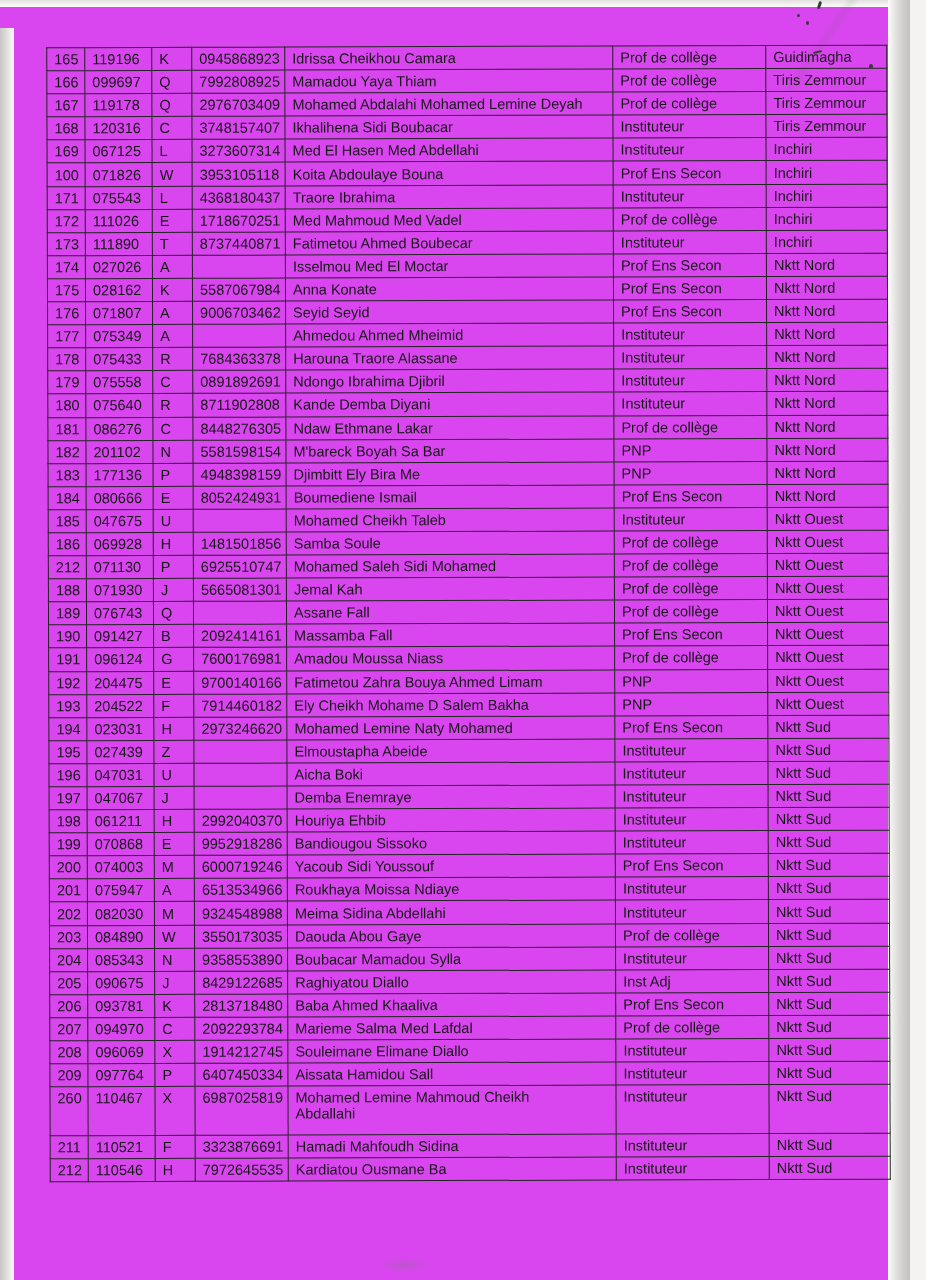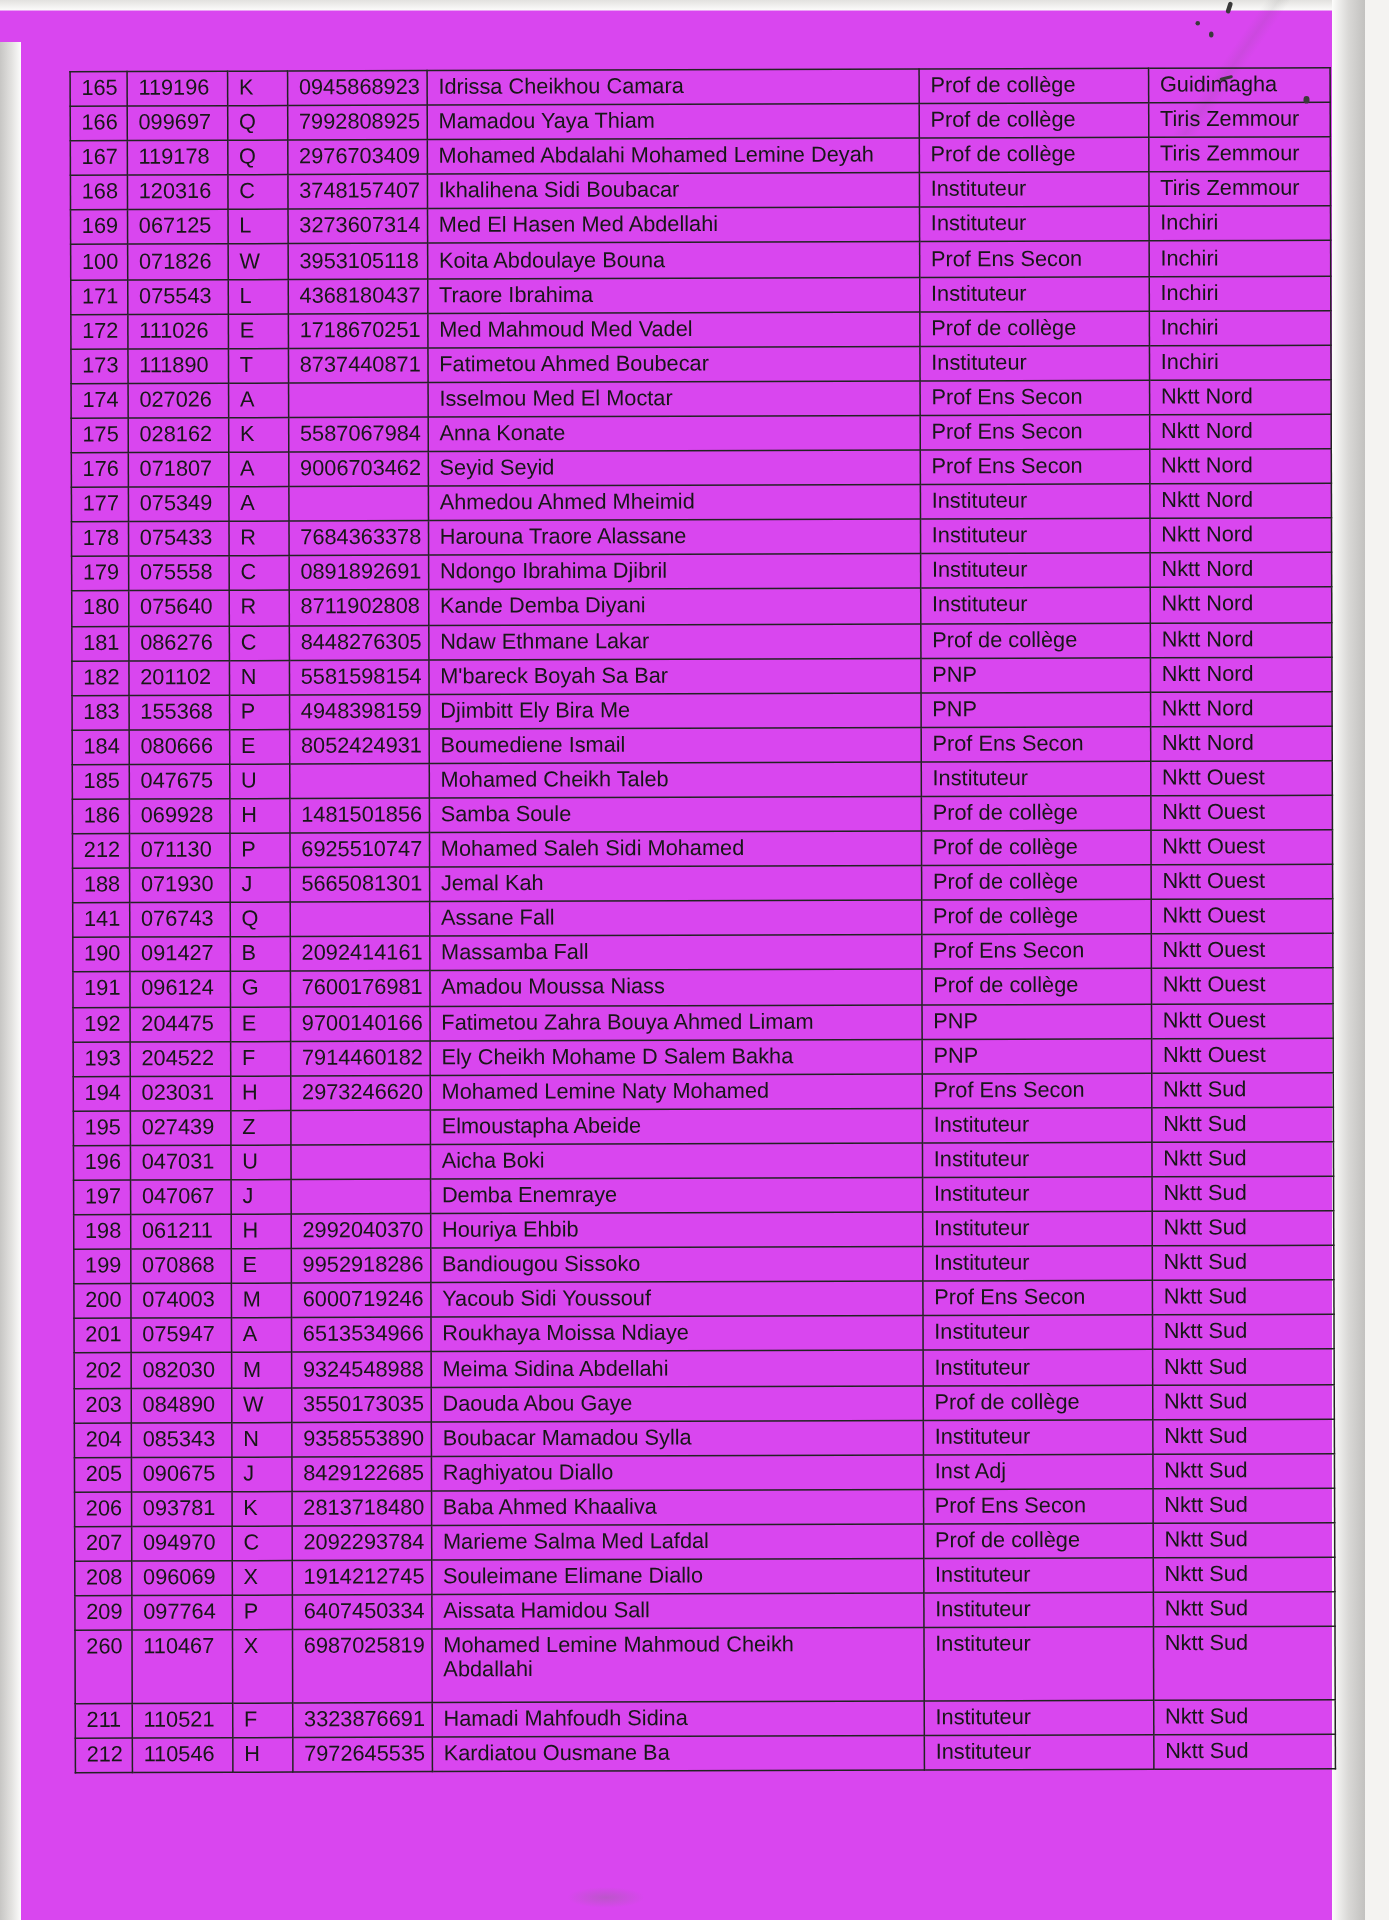--- a/index.html
+++ b/index.html
@@ -250,21 +250,21 @@
           <td class="col-num">182</td>
           <td class="col-id">201102</td>
           <td class="col-letter">N</td>
           <td class="col-code">5581598154</td>
           <td class="col-name">M'bareck Boyah Sa Bar</td>
           <td class="col-title">PNP</td>
           <td class="col-region">Nktt Nord</td>
         </tr>
         <tr>
           <td class="col-num">183</td>
-          <td class="col-id">155368</td>
+          <td class="col-id">177136</td>
           <td class="col-letter">P</td>
           <td class="col-code">4948398159</td>
           <td class="col-name">Djimbitt Ely Bira Me</td>
           <td class="col-title">PNP</td>
           <td class="col-region">Nktt Nord</td>
         </tr>
         <tr>
           <td class="col-num">184</td>
           <td class="col-id">080666</td>
           <td class="col-letter">E</td>
@@ -303,21 +303,21 @@
         <tr>
           <td class="col-num">188</td>
           <td class="col-id">071930</td>
           <td class="col-letter">J</td>
           <td class="col-code">5665081301</td>
           <td class="col-name">Jemal Kah</td>
           <td class="col-title">Prof de collège</td>
           <td class="col-region">Nktt Ouest</td>
         </tr>
         <tr>
-          <td class="col-num">141</td>
+          <td class="col-num">189</td>
           <td class="col-id">076743</td>
           <td class="col-letter">Q</td>
           <td class="col-code"></td>
           <td class="col-name">Assane Fall</td>
           <td class="col-title">Prof de collège</td>
           <td class="col-region">Nktt Ouest</td>
         </tr>
         <tr>
           <td class="col-num">190</td>
           <td class="col-id">091427</td>

